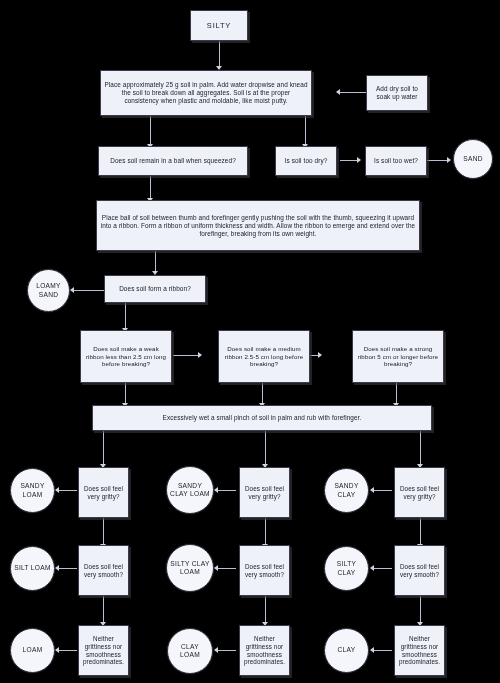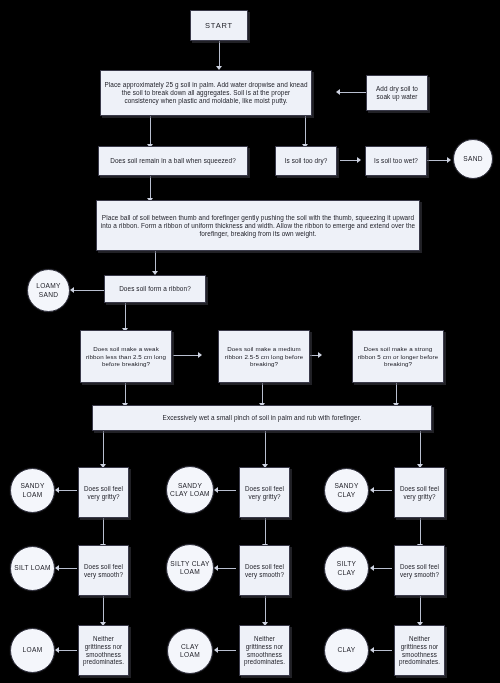--- a/index.html
+++ b/index.html
@@ -163,21 +163,21 @@
   <div class="edge v" style="left:420px; top:518px; height:28px;"></div>
   <div class="arrow down" style="left:417px; top:544px;"></div>
   <div class="edge h" style="left:372px; top:568px; width:20px;"></div>
   <div class="arrow left" style="left:370px; top:565px;"></div>
   <div class="edge v" style="left:420px; top:596px; height:28px;"></div>
   <div class="arrow down" style="left:417px; top:622px;"></div>
   <div class="edge h" style="left:372px; top:650px; width:20px;"></div>
   <div class="arrow left" style="left:370px; top:647px;"></div>
 
   <div class="node rect fs-start" style="left:190px; top:10px; width:58px; height:31px;">
-    <span class="txt">START</span>
+    <span class="txt">SILTY</span>
   </div>
 
   <div class="node rect fs-body" style="left:100px; top:70px; width:212px; height:46px;">
     <span class="txt">Place approximately 25 g soil in palm. Add water dropwise and knead the soil to break down all aggregates. Soil is at the proper consistency when plastic and moldable, like moist putty.</span>
   </div>
 
   <div class="node rect fs-body" style="left:366px; top:75px; width:62px; height:36px;">
     <span class="txt">Add dry soil to soak up water</span>
   </div>
 

